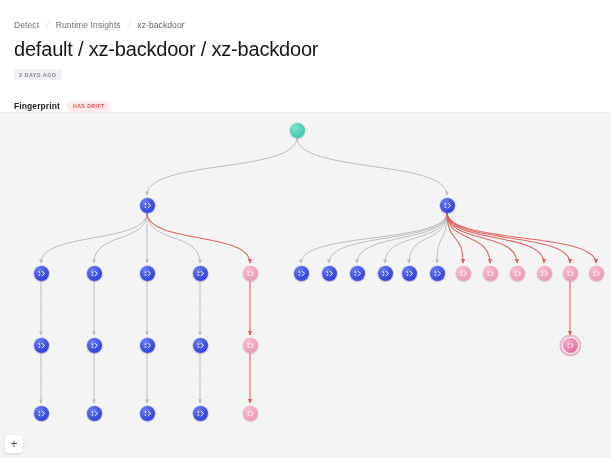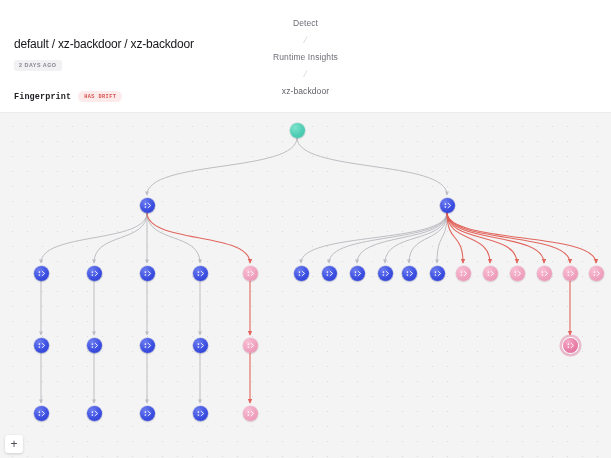--- a/index.html
+++ b/index.html
@@ -22,34 +22,33 @@
     background: #ffffff;
   }
   .breadcrumb {
     display: flex;
     align-items: center;
     gap: 7px;
     font-size: 8.5px;
     color: #8b8b94;
     letter-spacing: .1px;
     height: 14px;
-    flex-direction: column;
   }
   .breadcrumb .crumb {
     color: #6f6f78;
     white-space: nowrap;
   }
   .breadcrumb .crumb.last { color: #5f5f68; text-align: center; }
   .breadcrumb .sep {
     color: #d2d2d8;
     font-size: 9px;
     transform: skewX(-14deg);
   }
   .page-title {
-    font-size: 12px;
+    font-size: 20px;
     font-weight: 400;
     letter-spacing: -.2px;
     color: #17171b;
     margin: 6px 0 0 0;
     line-height: 1.15;
   }
   .meta-row {
     margin-top: 7px;
     height: 13px;
     display: flex;
@@ -70,21 +69,20 @@
 
   
   .tabbar {
     margin-top: 14px;
     padding: 0 14px;
     display: flex;
     align-items: center;
     gap: 7px;
     height: 22px;
     background: #ffffff;
-    font-family: Liberation Mono, monospace;
   }
   .tab {
     font-size: 8.5px;
     font-weight: 700;
     color: #1d1d22;
     letter-spacing: .1px;
   }
   .chip-drift {
     display: inline-flex;
     align-items: center;

